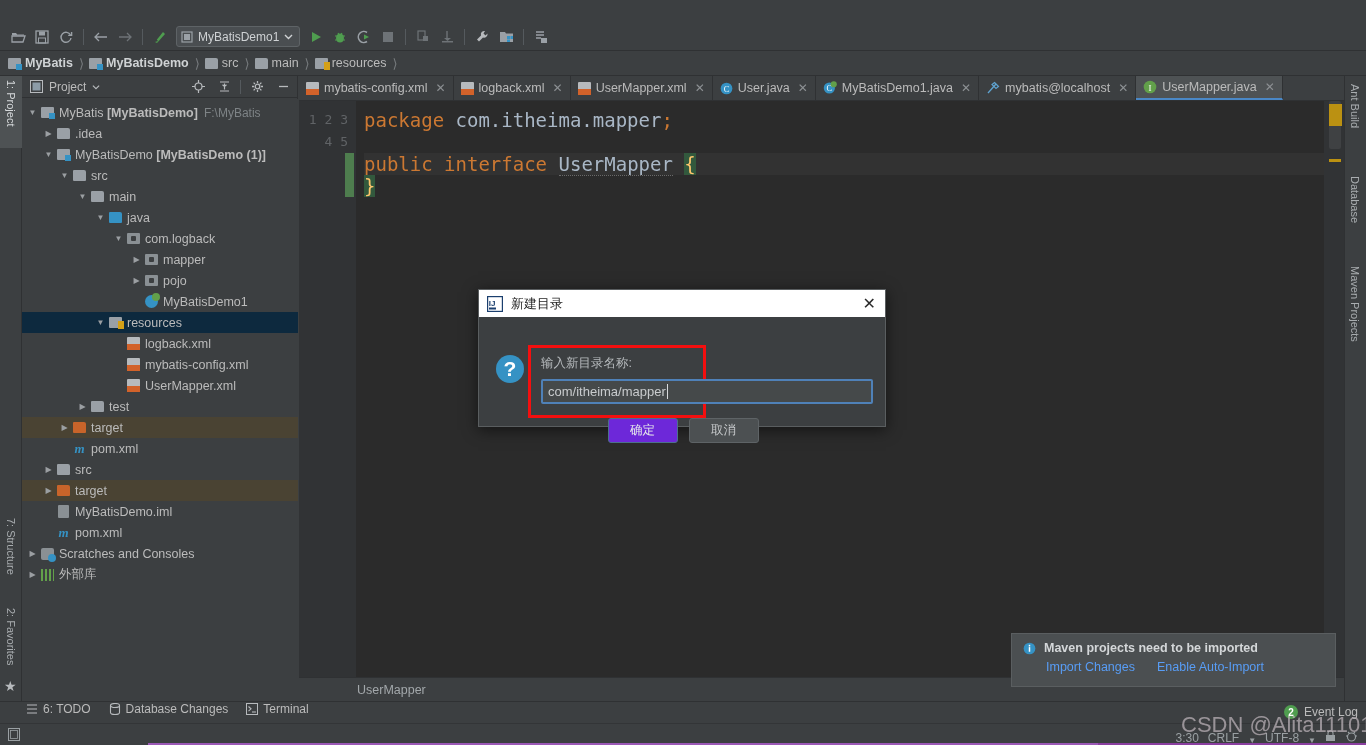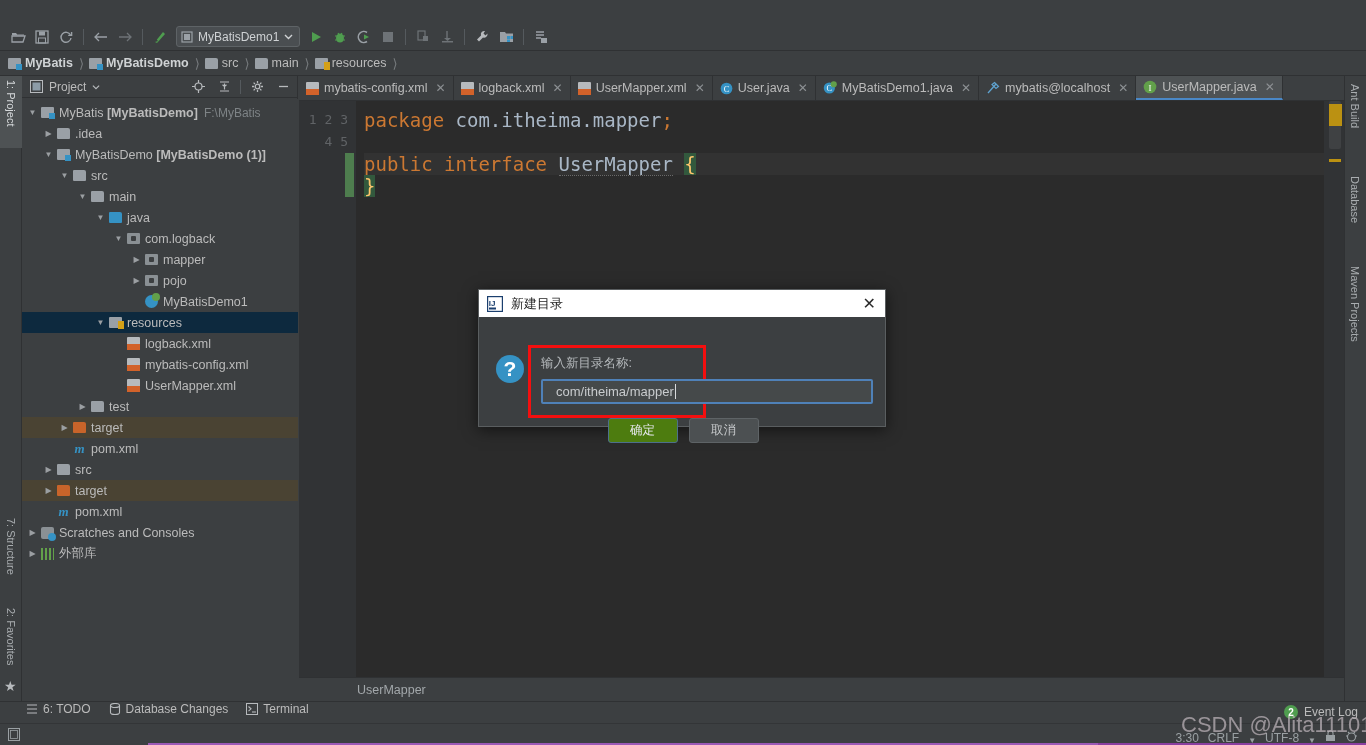--- a/index.html
+++ b/index.html
@@ -208,30 +208,30 @@
     display:flex; align-items:center; justify-content:center;
   }
   .redbox {
     position:absolute; left:49px; top:28px; width:178px; height:73px;
     border:3px solid #f40f0f; pointer-events:none;
   }
   .dlg-label { position:absolute; left:62px; top:38px; font-size:12.5px; color:#b5b9bc; }
   .dlg-input {
     position:absolute; left:62px; top:62px; width:332px; height:25px;
     background:#45494a; border:2px solid #4f81b8; border-radius:2px;
-    display:flex; align-items:center; padding-left:13px;
+    display:flex; align-items:center; padding-left:5px;
     font-size:13px; color:#c8cbcd;
   }
   .caret { display:inline-block; width:1px; height:15px; background:#d8dadc; margin-left:1px; }
   .dlg-btns { position:absolute; left:0; top:101px; width:408px; display:flex; justify-content:center; gap:11px; }
   .btn {
     width:70px; height:25px; display:flex; align-items:center; justify-content:center;
     font-size:12.5px; border-radius:3px;
   }
-  .btn.ok { background:#4d7c0f; border:1px solid #4c708c; color:#e4e7ea; }
+  .btn.ok { background:#6d28d9; border:1px solid #4c708c; color:#e4e7ea; }
   .btn.cancel { background:#4c5052; border:1px solid #5e6366; color:#c7cacc; }
 
   .ico-folder { width:13px; height:11px; background:#9aa0a6; border-radius:1px 2px 1px 1px; }
   .ico-folder.or { background:#c8642a; }
   .ico-folder.bl { background:#3592c4; }
   .ico-mod { width:13px; height:11px; background:#9aa0a6; border-radius:1px; position:relative; }
   .ico-mod::after { content:''; position:absolute; right:-1px; bottom:-1px; width:6px; height:6px; background:#3592c4; }
   .ico-pkg { width:13px; height:11px; background:#8a9094; border-radius:1px; position:relative; }
   .ico-pkg::after { content:''; position:absolute; left:4px; top:3px; width:5px; height:5px; background:#3c3f41; border-radius:1px; }
   .ico-res { width:13px; height:11px; background:#9aa0a6; border-radius:1px; position:relative; }
@@ -602,20 +602,26 @@
       </div>
 
       <div class="row tgt" style="padding-left:20px">
         <span class="arrow">▶</span>
         <span class="ico">
             <span class="ico-folder or"></span>
           </span>
         <span class="txt">target</span>
       </div>
 
+      <div class="row" style="padding-left:33px">
+        <span class="ico">
+            <span class="ico-iml"></span>
+          </span>
+        <span class="txt">MyBatisDemo.iml</span>
+      </div>
 
       <div class="row" style="padding-left:33px">
         <span class="ico">
             <span class="ico-m">m</span>
           </span>
         <span class="txt">pom.xml</span>
       </div>
 
       <div class="row" style="padding-left:4px">
         <span class="arrow">▶</span>
@@ -702,20 +708,34 @@
       <div class="thumb"></div>
       <div class="marker-gold" style="top:3px;"></div>
       <div class="stripe-gold" style="top:58px;"></div>
     </div>
   </div>
 
   <div class="edbreadcrumb">
     <span>UserMapper</span>
   </div>
 
+  <div class="notif">
+    <div class="l1">
+      <svg width="13" height="13" viewBox="0 0 14 14">
+          <circle cx="7" cy="7" r="6.3" fill="#3592c4"></circle>
+          <rect x="6.2" y="5.5" width="1.6" height="5" fill="#fff"></rect>
+          <rect x="6.2" y="3" width="1.6" height="1.8" fill="#fff"></rect>
+        </svg>
+      <span class="t">Maven projects need to be imported</span>
+    </div>
+    <div class="l2">
+      <a href="#">Import Changes</a>
+      <a href="#">Enable Auto-Import</a>
+    </div>
+  </div>
 
   <div class="bottombar">
     <div class="bb-item">
       <svg width="12" height="12" viewBox="0 0 12 12">
           <path d="M1 2h10M1 6h10M1 10h10" stroke="#b7babd" stroke-width="1.2"></path>
         </svg>
       <span>6: TODO</span>
     </div>
     <div class="bb-item">
       <svg width="12" height="13" viewBox="0 0 12 13">

